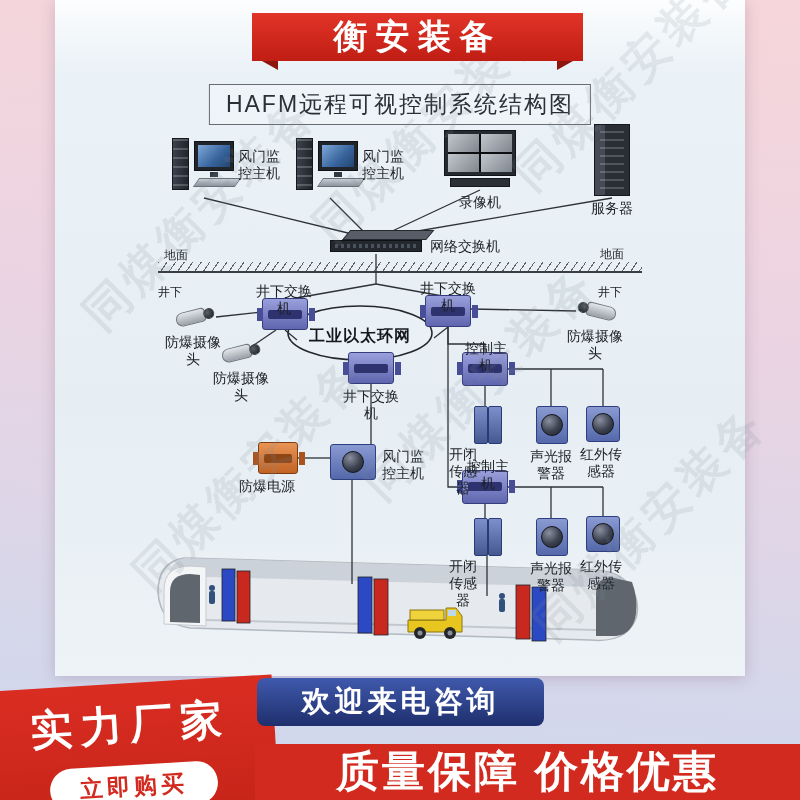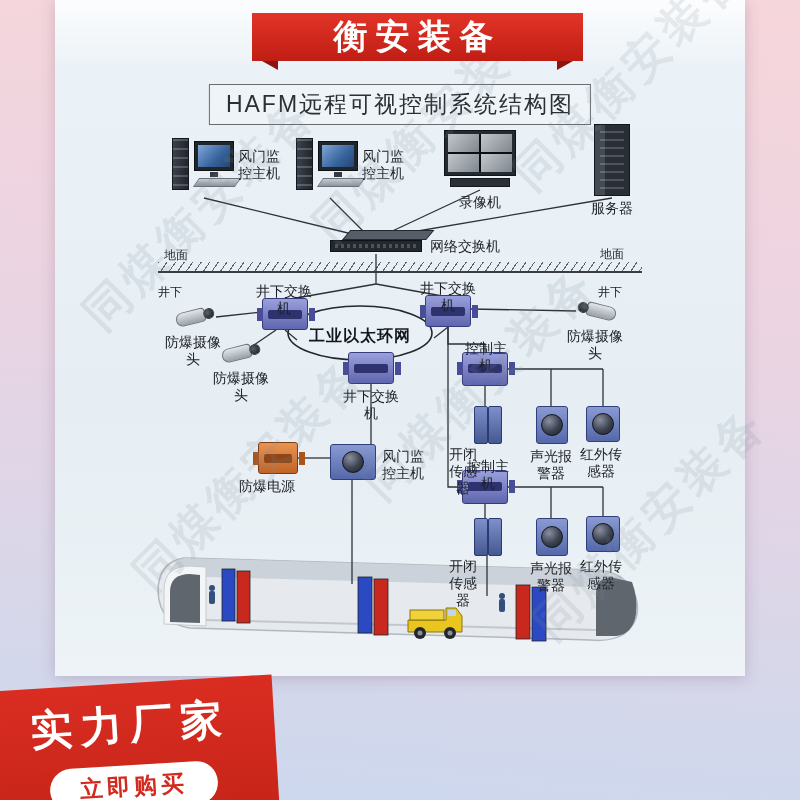--- a/index.html
+++ b/index.html
@@ -280,13 +280,15 @@
   <div class="dlabel" style="left:580px;top:558px;width:42px">红外传感器</div>
   <div class="dlabel" style="left:235px;top:478px;width:64px">防爆电源</div>
   <div class="dlabel" style="left:382px;top:448px;width:46px;text-align:left">风门监控主机</div>
 
   <div class="ribbon">衡安装备</div>
 
   <div class="corner-badge">
     <div class="strength">实力厂家</div>
     <div class="buy-pill">立即购买</div>
   </div>
+  <div class="blue-banner">欢迎来电咨询</div>
+  <div class="red-banner">质量保障 价格优惠</div>
 </div>
 
 </body></html>

